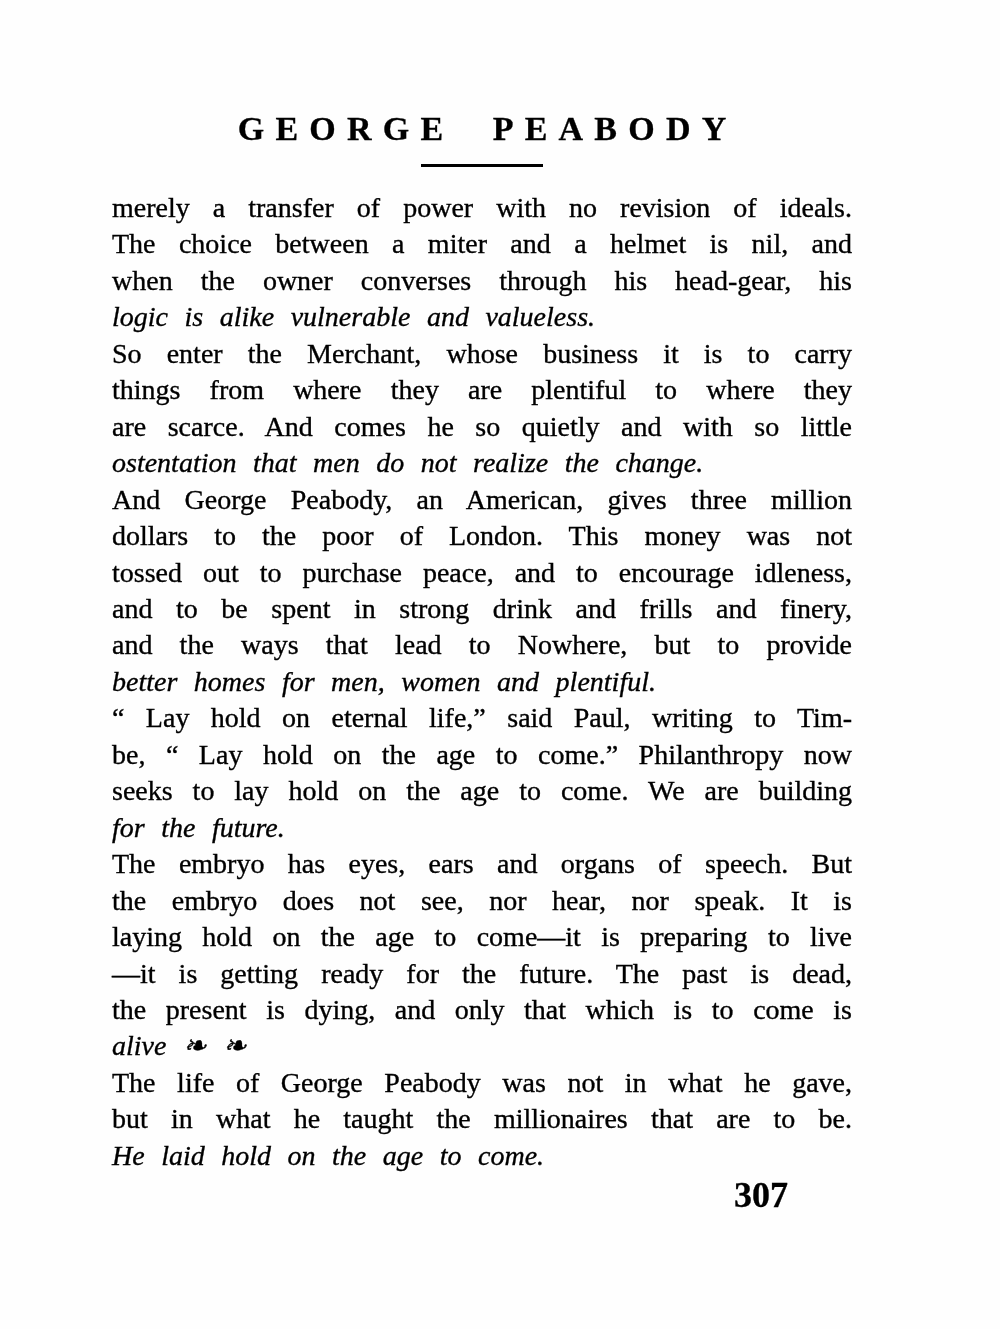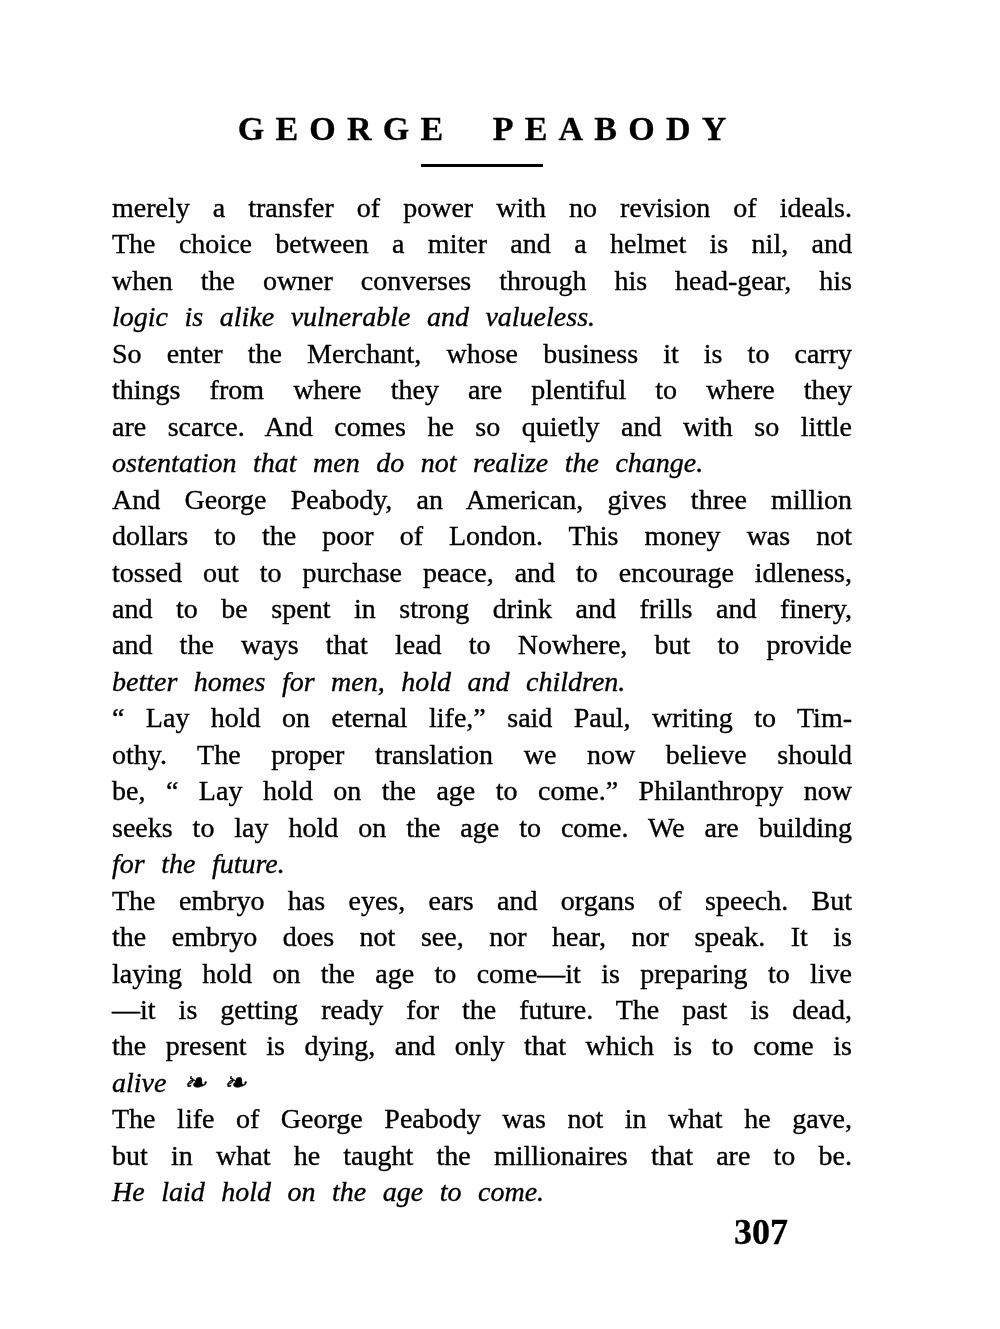--- a/index.html
+++ b/index.html
@@ -81,23 +81,22 @@
         <div class="line para-last">logic is alike vulnerable and valueless.</div>
         <div class="line">So enter the Merchant, whose business it is to carry</div>
         <div class="line">things from where they are plentiful to where they</div>
         <div class="line">are scarce. And comes he so quietly and with so little</div>
         <div class="line para-last">ostentation that men do not realize the change.</div>
         <div class="line">And George Peabody, an American, gives three million</div>
         <div class="line">dollars to the poor of London. This money was not</div>
         <div class="line">tossed out to purchase peace, and to encourage idleness,</div>
         <div class="line">and to be spent in strong drink and frills and finery,</div>
         <div class="line">and the ways that lead to Nowhere, but to provide</div>
-        <div class="line para-last">better homes for men, hold and children.</div>
+        <div class="line para-last">better homes for men, women and plentiful.</div>
         <div class="line">“ Lay hold on eternal life,” said Paul, writing to Tim-</div>
-        <div class="line">othy. The proper translation we now believe should</div>
         <div class="line">be, “ Lay hold on the age to come.” Philanthropy now</div>
         <div class="line">seeks to lay hold on the age to come. We are building</div>
         <div class="line para-last">for the future.</div>
         <div class="line">The embryo has eyes, ears and organs of speech. But</div>
         <div class="line">the embryo does not see, nor hear, nor speak. It is</div>
         <div class="line">laying hold on the age to come—it is preparing to live</div>
         <div class="line">—it is getting ready for the future. The past is dead,</div>
         <div class="line">the present is dying, and only that which is to come is</div>
         <div class="line para-last">alive ❧ ❧</div>
         <div class="line">The life of George Peabody was not in what he gave,</div>

